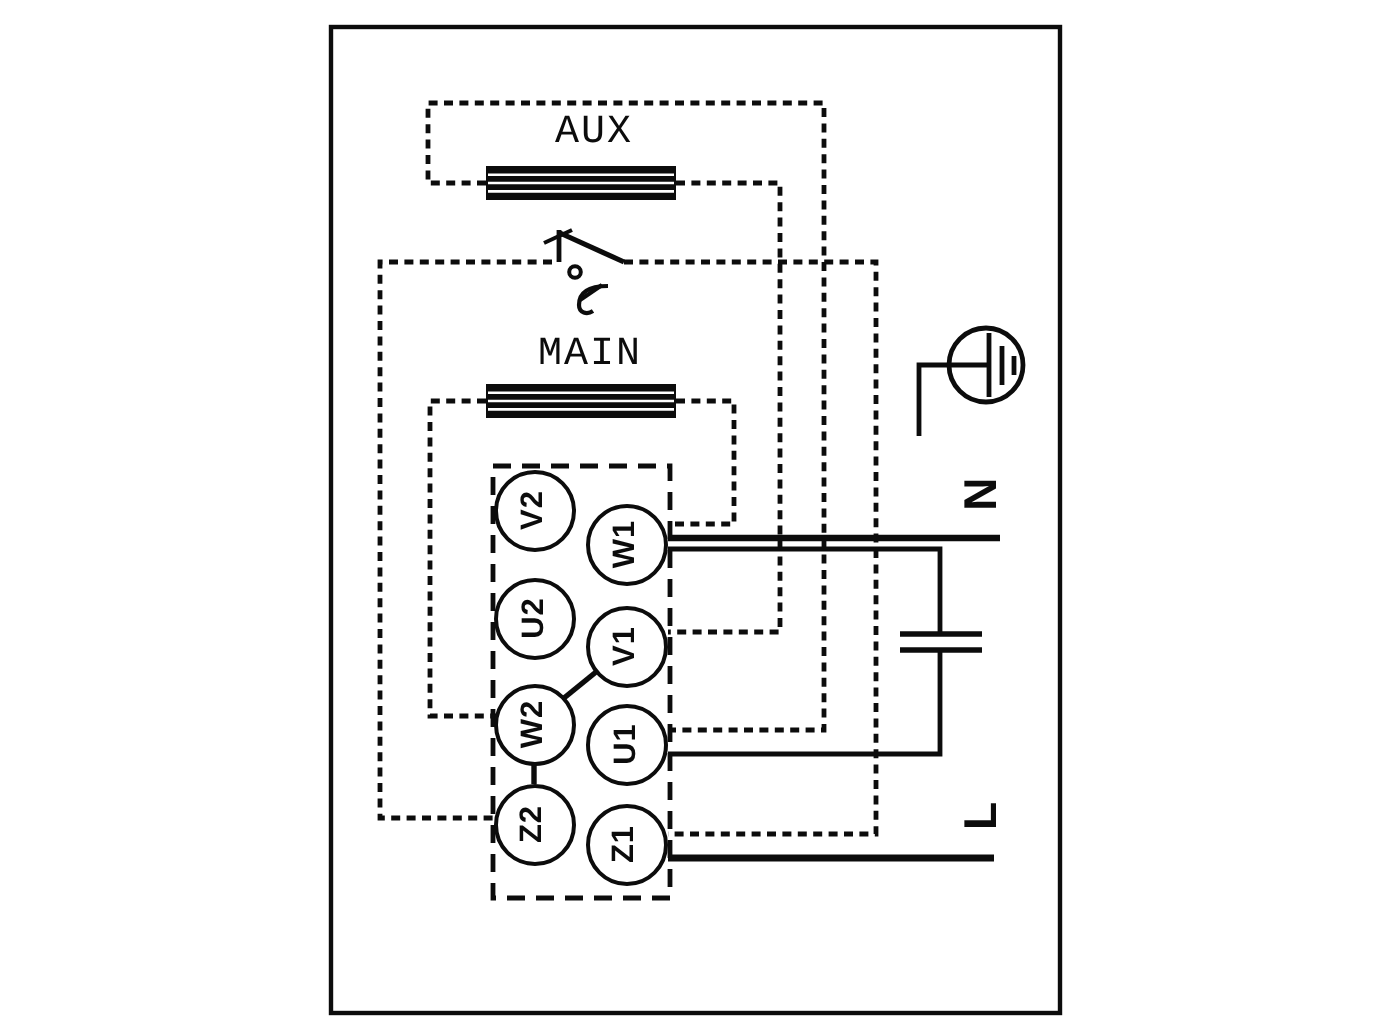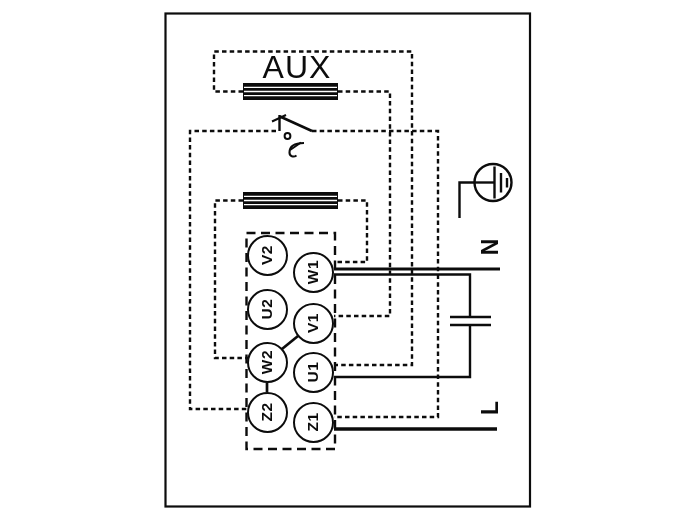--- a/index.html
+++ b/index.html
@@ -5,21 +5,21 @@
   html,body{margin:0;padding:0;background:#ffffff;}
   .stage{
     position:relative;width:700px;height:512px;background:#ffffff;overflow:hidden;
     font-family:"Liberation Sans","DejaVu Sans",sans-serif;color:#0c0c0c;
   }
   .stage svg{position:absolute;left:0;top:0;z-index:1;}
   .lbl{
     position:absolute;z-index:3;text-align:center;color:#0c0c0c;
     white-space:nowrap;user-select:none;
   }
-  .lbl.winding{width:100px;height:26px;line-height:26px;font-size:32px;letter-spacing:1px;}
+  .lbl.winding{width:100px;height:26px;line-height:26px;font-size:20px;letter-spacing:1px;font-family:Liberation Mono, monospace;}
   .lbl.power{width:40px;height:26px;line-height:26px;font-size:23px;font-weight:bold;
     transform:rotate(-90deg);}
   .terminal{
     position:absolute;z-index:2;width:41px;height:41px;box-sizing:border-box;
     border:2.7px solid #0c0c0c;border-radius:50%;background:#ffffff;
     display:flex;align-items:center;justify-content:center;
   }
   .terminal span{
     display:block;transform:rotate(-90deg);font-size:15.5px;font-weight:bold;
     letter-spacing:0.5px;color:#0c0c0c;
@@ -95,20 +95,21 @@
         <line x1="474.5" y1="182.5" x2="494.5" y2="182.5"></line>
         <line x1="494.5" y1="166.5" x2="494.5" y2="198.5"></line>
         <line x1="501" y1="173" x2="501" y2="192.5"></line>
         <line x1="507" y1="178" x2="507" y2="187.5"></line>
       </g>
 
     </g>
   </svg>
 
   <div class="lbl winding" style="left:247px;top:54px;">AUX</div>
+  <div class="lbl winding" style="left:245px;top:165px;">MAIN</div>
 
   <div class="lbl power" style="left:470px;top:234px;">N</div>
   <div class="lbl power" style="left:470px;top:395px;">L</div>
 
   <div class="terminal" style="left:246.5px;top:234.5px;">
     <span>V2</span>
   </div>
   <div class="terminal" style="left:246.5px;top:288.5px;">
     <span>U2</span>
   </div>

